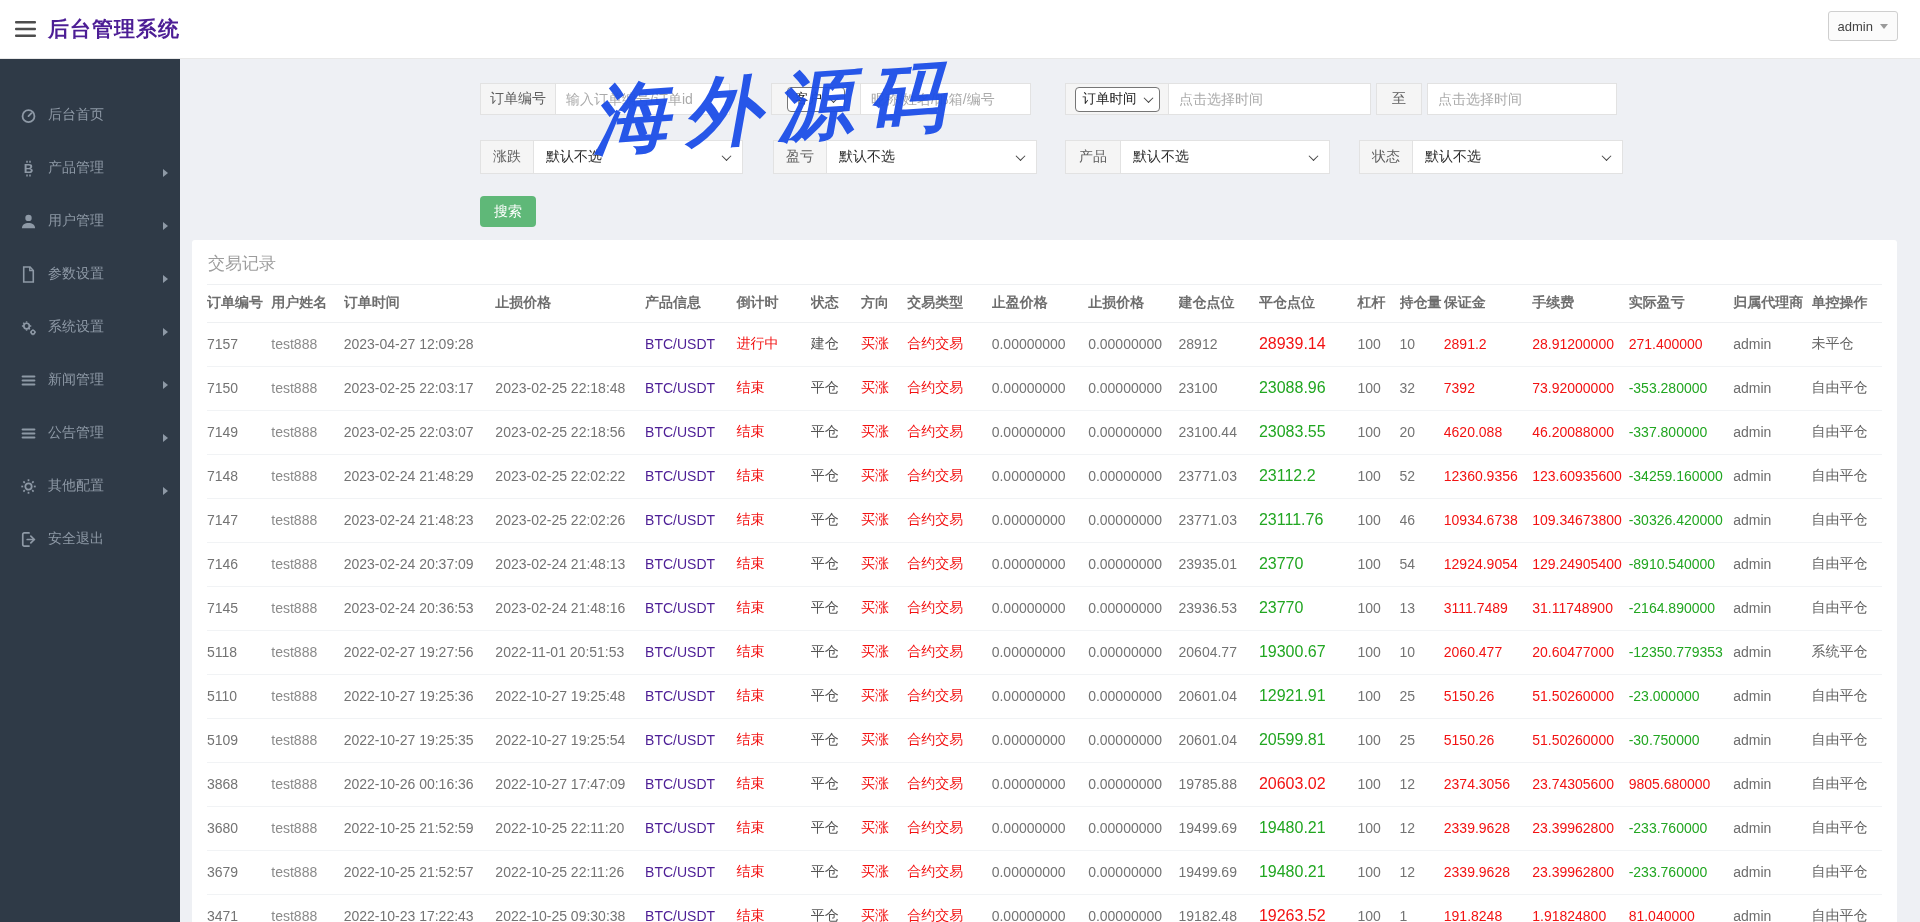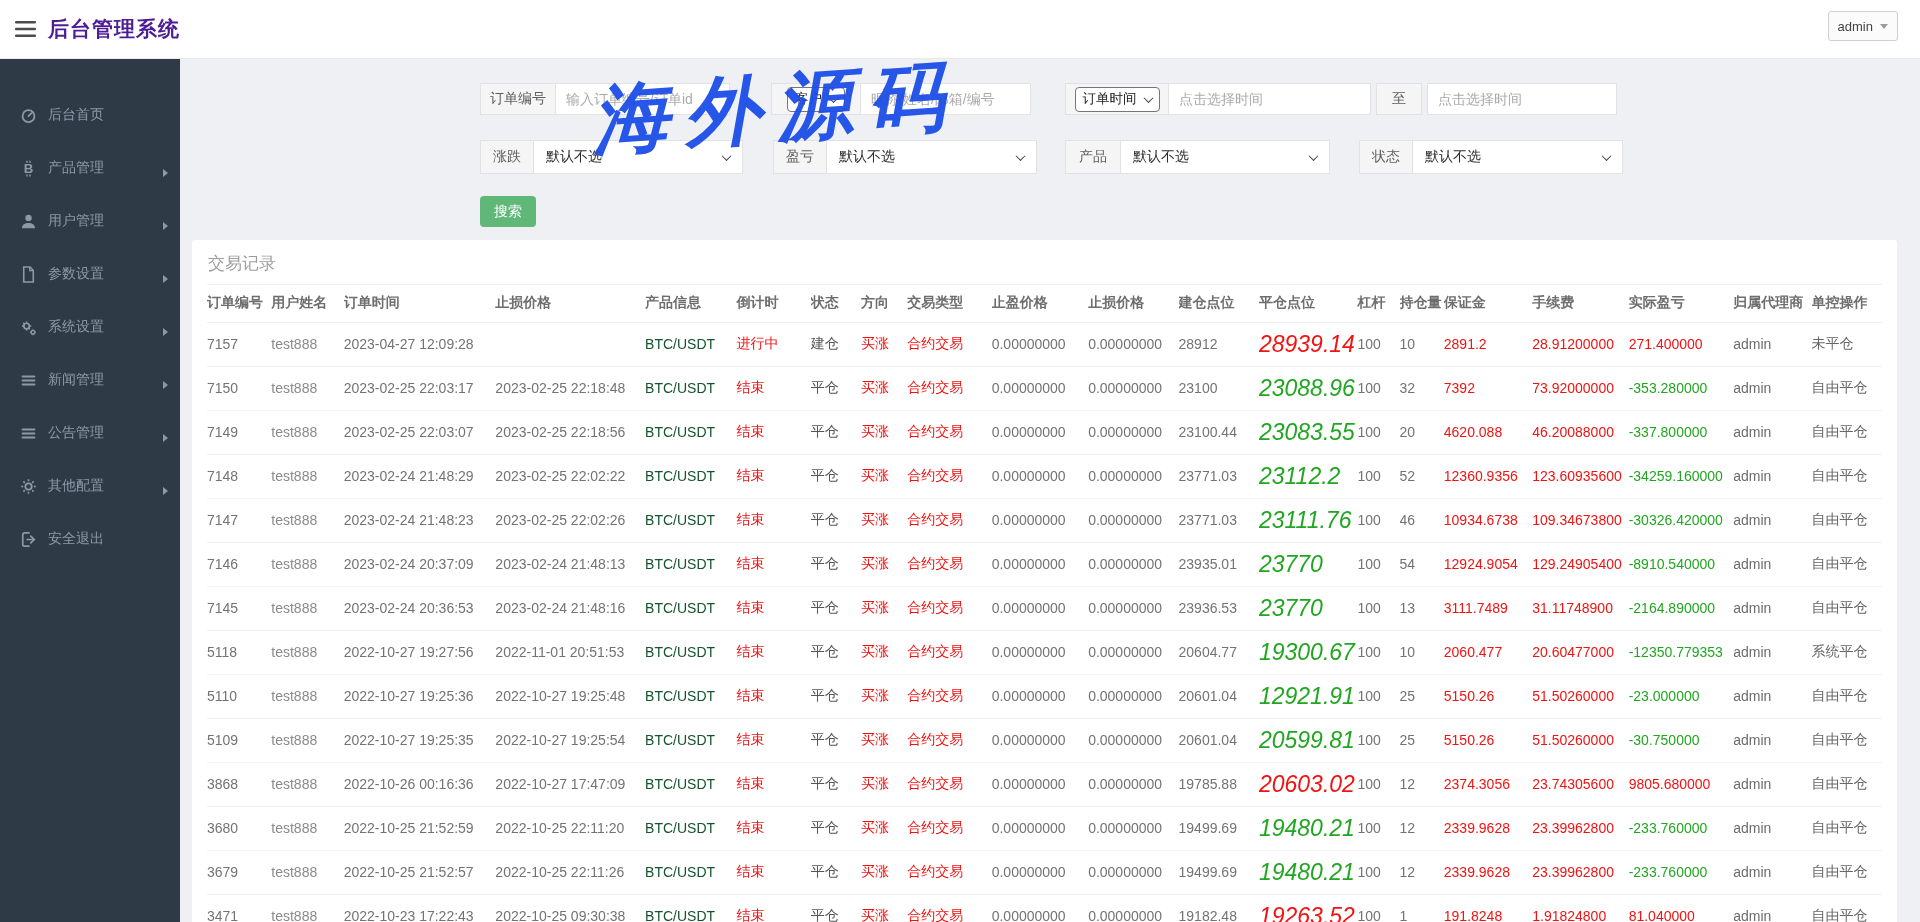--- a/index.html
+++ b/index.html
@@ -51,26 +51,26 @@
   table { width:100%; border-collapse:collapse; table-layout:fixed; }
   thead th { height:37px; font-size:14px; font-weight:700; color:#6e6e6e; text-align:left; padding:0 6px 0 0; border-bottom:1px solid #eef0f2; white-space:nowrap; overflow:hidden; }
   tbody td { height:44px; font-size:14px; text-align:left; padding:0 6px 0 0; border-bottom:1px solid #f1f3f5; white-space:nowrap; overflow:hidden; }
   .c-id{width:64px} .c-user{width:72px} .c-order_time{width:151px} .c-close_time{width:149px}
   .c-product{width:91px} .c-countdown{width:74px} .c-status{width:50px} .c-direction{width:46px}
   .c-type{width:84px} .c-tp{width:96px} .c-sl{width:90px} .c-open{width:80px} .c-close{width:98px}
   .c-lever{width:42px} .c-amount{width:44px} .c-margin{width:88px} .c-fee{width:96px}
   .c-profit{width:104px} .c-agent{width:78px} .c-op{width:70px}
   td.c-id, td.c-order_time, td.c-close_time, td.c-tp, td.c-sl, td.c-open, td.c-lever, td.c-amount { color:#737373; }
   td.c-user { color:#8a8a8a; }
-  td.c-product { color:#14532d; cursor:pointer; }
+  td.c-product { color:#4c1d95; cursor:pointer; }
   td.c-countdown, td.c-direction, td.c-type, td.c-margin, td.c-fee { color:#f21212; }
   td.c-status { color:#555; }
   td.c-agent { color:#6d6d6d; }
   td.c-op { color:#666; cursor:pointer; }
-  td.c-close { font-size:23px;font-style:italic; }
+  td.c-close { font-size:16px; }
   td.up { color:#f21212; }
   td.dn { color:#21a621; }
 
   
   .watermark { position:absolute; left:592px; top:58px; font-family:"DejaVu Serif",serif; font-size:76px; font-weight:700; font-style:italic; letter-spacing:16px; color:#1c4ee8; transform:rotate(-4deg); z-index:8; pointer-events:none; opacity:.95; white-space:nowrap; }
 </style>
 </head>
 <body>
 
 <div class="app">
@@ -468,21 +468,21 @@
               <td class="c-amount">13</td>
               <td class="c-margin">3111.7489</td>
               <td class="c-fee">31.11748900</td>
               <td class="c-profit dn">-2164.890000</td>
               <td class="c-agent">admin</td>
               <td class="c-op">自由平仓</td>
             </tr>
             <tr>
               <td class="c-id">5118</td>
               <td class="c-user">test888</td>
-              <td class="c-order_time">2022-10-27 19:27:56</td>
+              <td class="c-order_time">2022-02-27 19:27:56</td>
               <td class="c-close_time">2022-11-01 20:51:53</td>
               <td class="c-product">BTC/USDT</td>
               <td class="c-countdown">结束</td>
               <td class="c-status">平仓</td>
               <td class="c-direction">买涨</td>
               <td class="c-type">合约交易</td>
               <td class="c-tp">0.00000000</td>
               <td class="c-sl">0.00000000</td>
               <td class="c-open">20604.77</td>
               <td class="c-close dn">19300.67</td>

